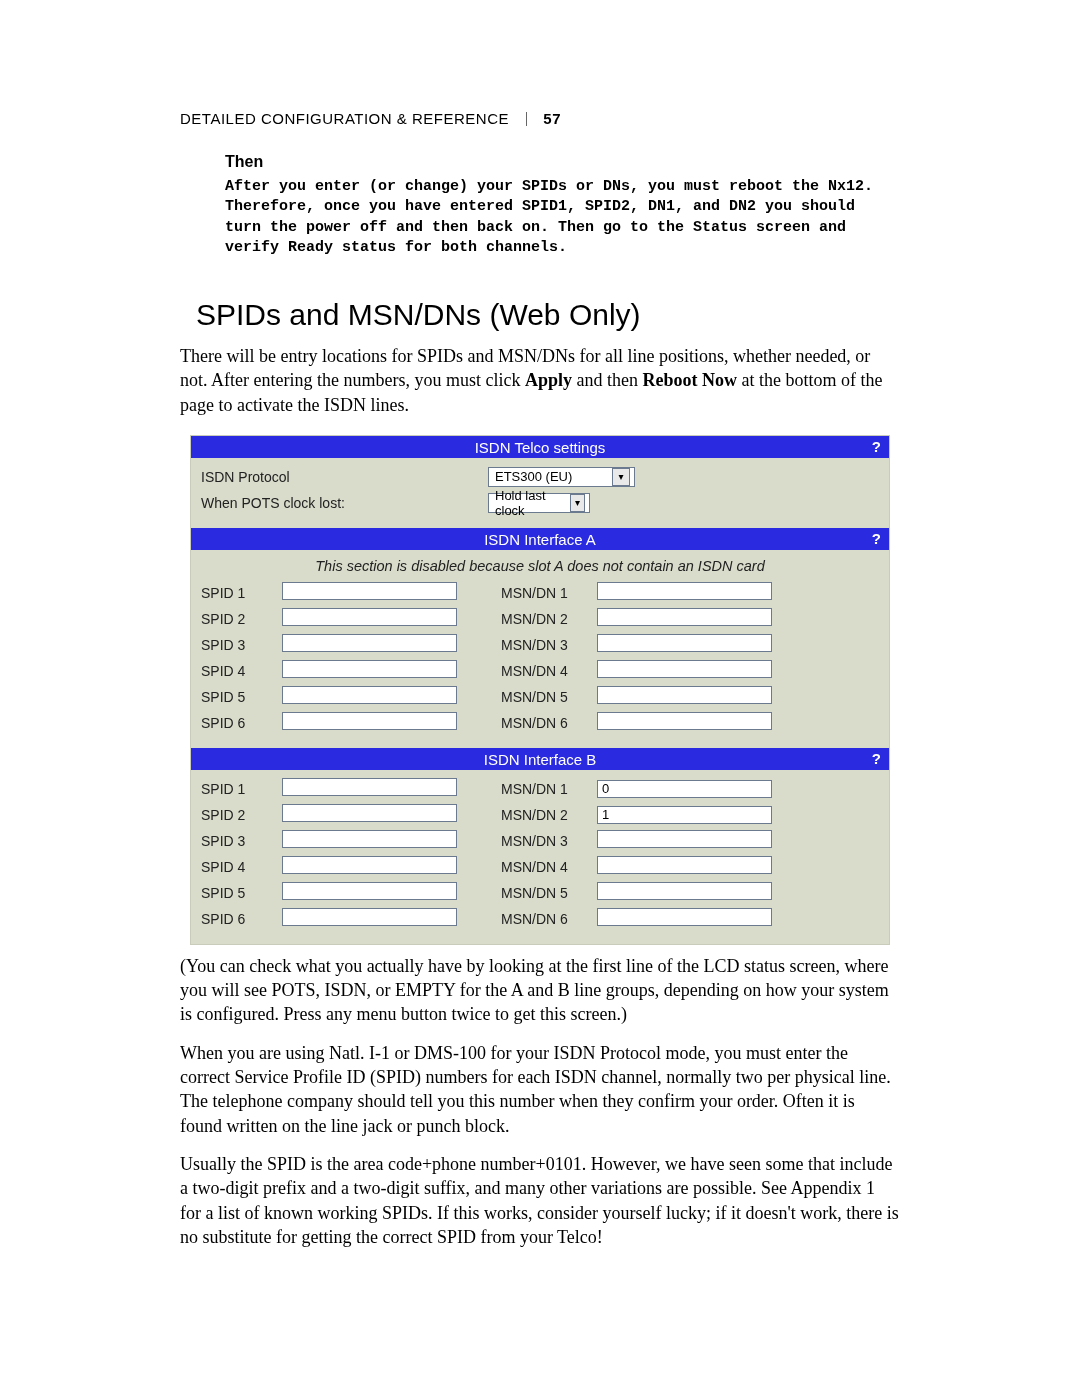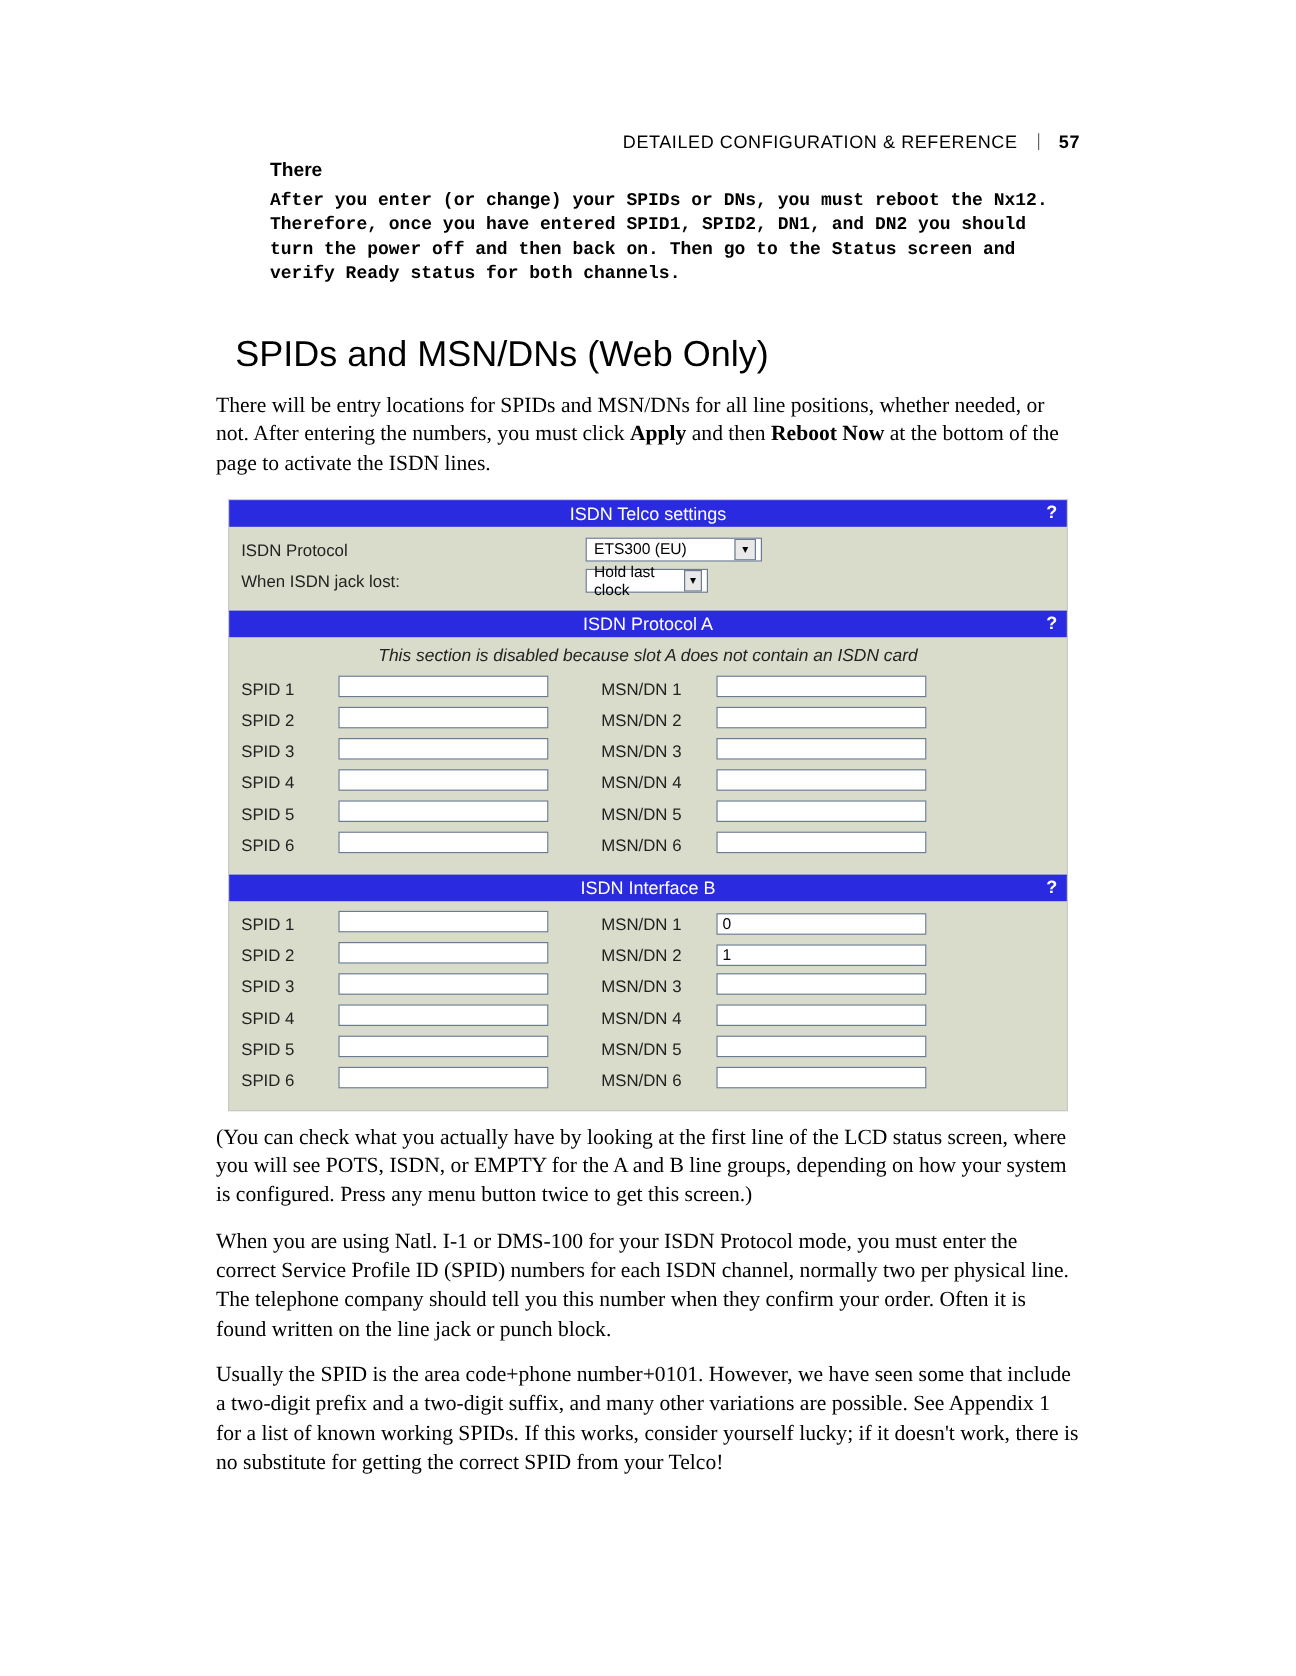--- a/index.html
+++ b/index.html
@@ -10,22 +10,21 @@
     color: #000;
     width: 1080px;
   }
   .page {
     padding: 110px 180px 80px 180px;
   }
   .header-line {
     font-family: Arial, "Helvetica Neue", Helvetica, sans-serif;
     font-size: 15px;
     letter-spacing: 0.5px;
-    text-align: right;
-    margin-bottom: 7px;
+    margin-bottom: 26px;
   }
   .header-sep {
     display: inline-block;
     margin: 0 12px;
     border-left: 1px solid #666;
     height: 14px;
     vertical-align: -2px;
   }
   .page-num { font-weight: bold; }
   .note-heading {
@@ -145,21 +144,21 @@
 <body>
 
 <div class="page">
 
   <div class="header-line">
     <span>DETAILED CONFIGURATION &amp; REFERENCE</span>
     <span class="header-sep"></span>
     <span class="page-num">57</span>
   </div>
 
-  <div class="note-heading">There</div>
+  <div class="note-heading">Then</div>
   <div class="note-body">After you enter (or change) your SPIDs or DNs, you must reboot the Nx12. Therefore, once you have entered SPID1, SPID2, DN1, and DN2 you should turn the power off and then back on. Then go to the Status screen and verify Ready status for both channels.</div>
 
   <h2 class="section">SPIDs and MSN/DNs (Web Only)</h2>
 
   <p class="body">
     <span>There will be entry locations for SPIDs and MSN/DNs for all line positions, whether needed, or not. After entering the numbers, you must click </span><span class="bold">Apply</span><span> and then </span><span class="bold">Reboot Now</span><span> at the bottom of the page to activate the ISDN lines.</span>
   </p>
 
   <div class="panel-wrap">
 
@@ -170,31 +169,31 @@
     <div class="sec-body">
       <div class="row">
         <span class="label-l">ISDN Protocol</span>
         <span class="mid-gap"></span>
         <span class="sel w1">
           <span>ETS300 (EU)</span>
           <span class="sel-btn">▾</span>
         </span>
       </div>
       <div class="row">
-        <span class="label-l">When ISDN jack lost:</span>
+        <span class="label-l">When POTS clock lost:</span>
         <span class="mid-gap"></span>
         <span class="sel w2">
           <span>Hold last clock</span>
           <span class="sel-btn">▾</span>
         </span>
       </div>
     </div>
 
     <div class="sec-header">
-      <span>ISDN Protocol A</span>
+      <span>ISDN Interface A</span>
       <span class="help-q">?</span>
     </div>
     <div class="sec-body">
       <div class="disabled-msg">This section is disabled because slot A does not contain an ISDN card</div>
       <div class="iface-rows" id="ifaceA-rows">
           <div class="row">
             <span class="label-l">SPID 1</span>
             <span class="field-col-l"><span class="txt"></span></span>
             <span class="mid-gap2"></span>
             <span class="label-r">MSN/DN 1</span>

